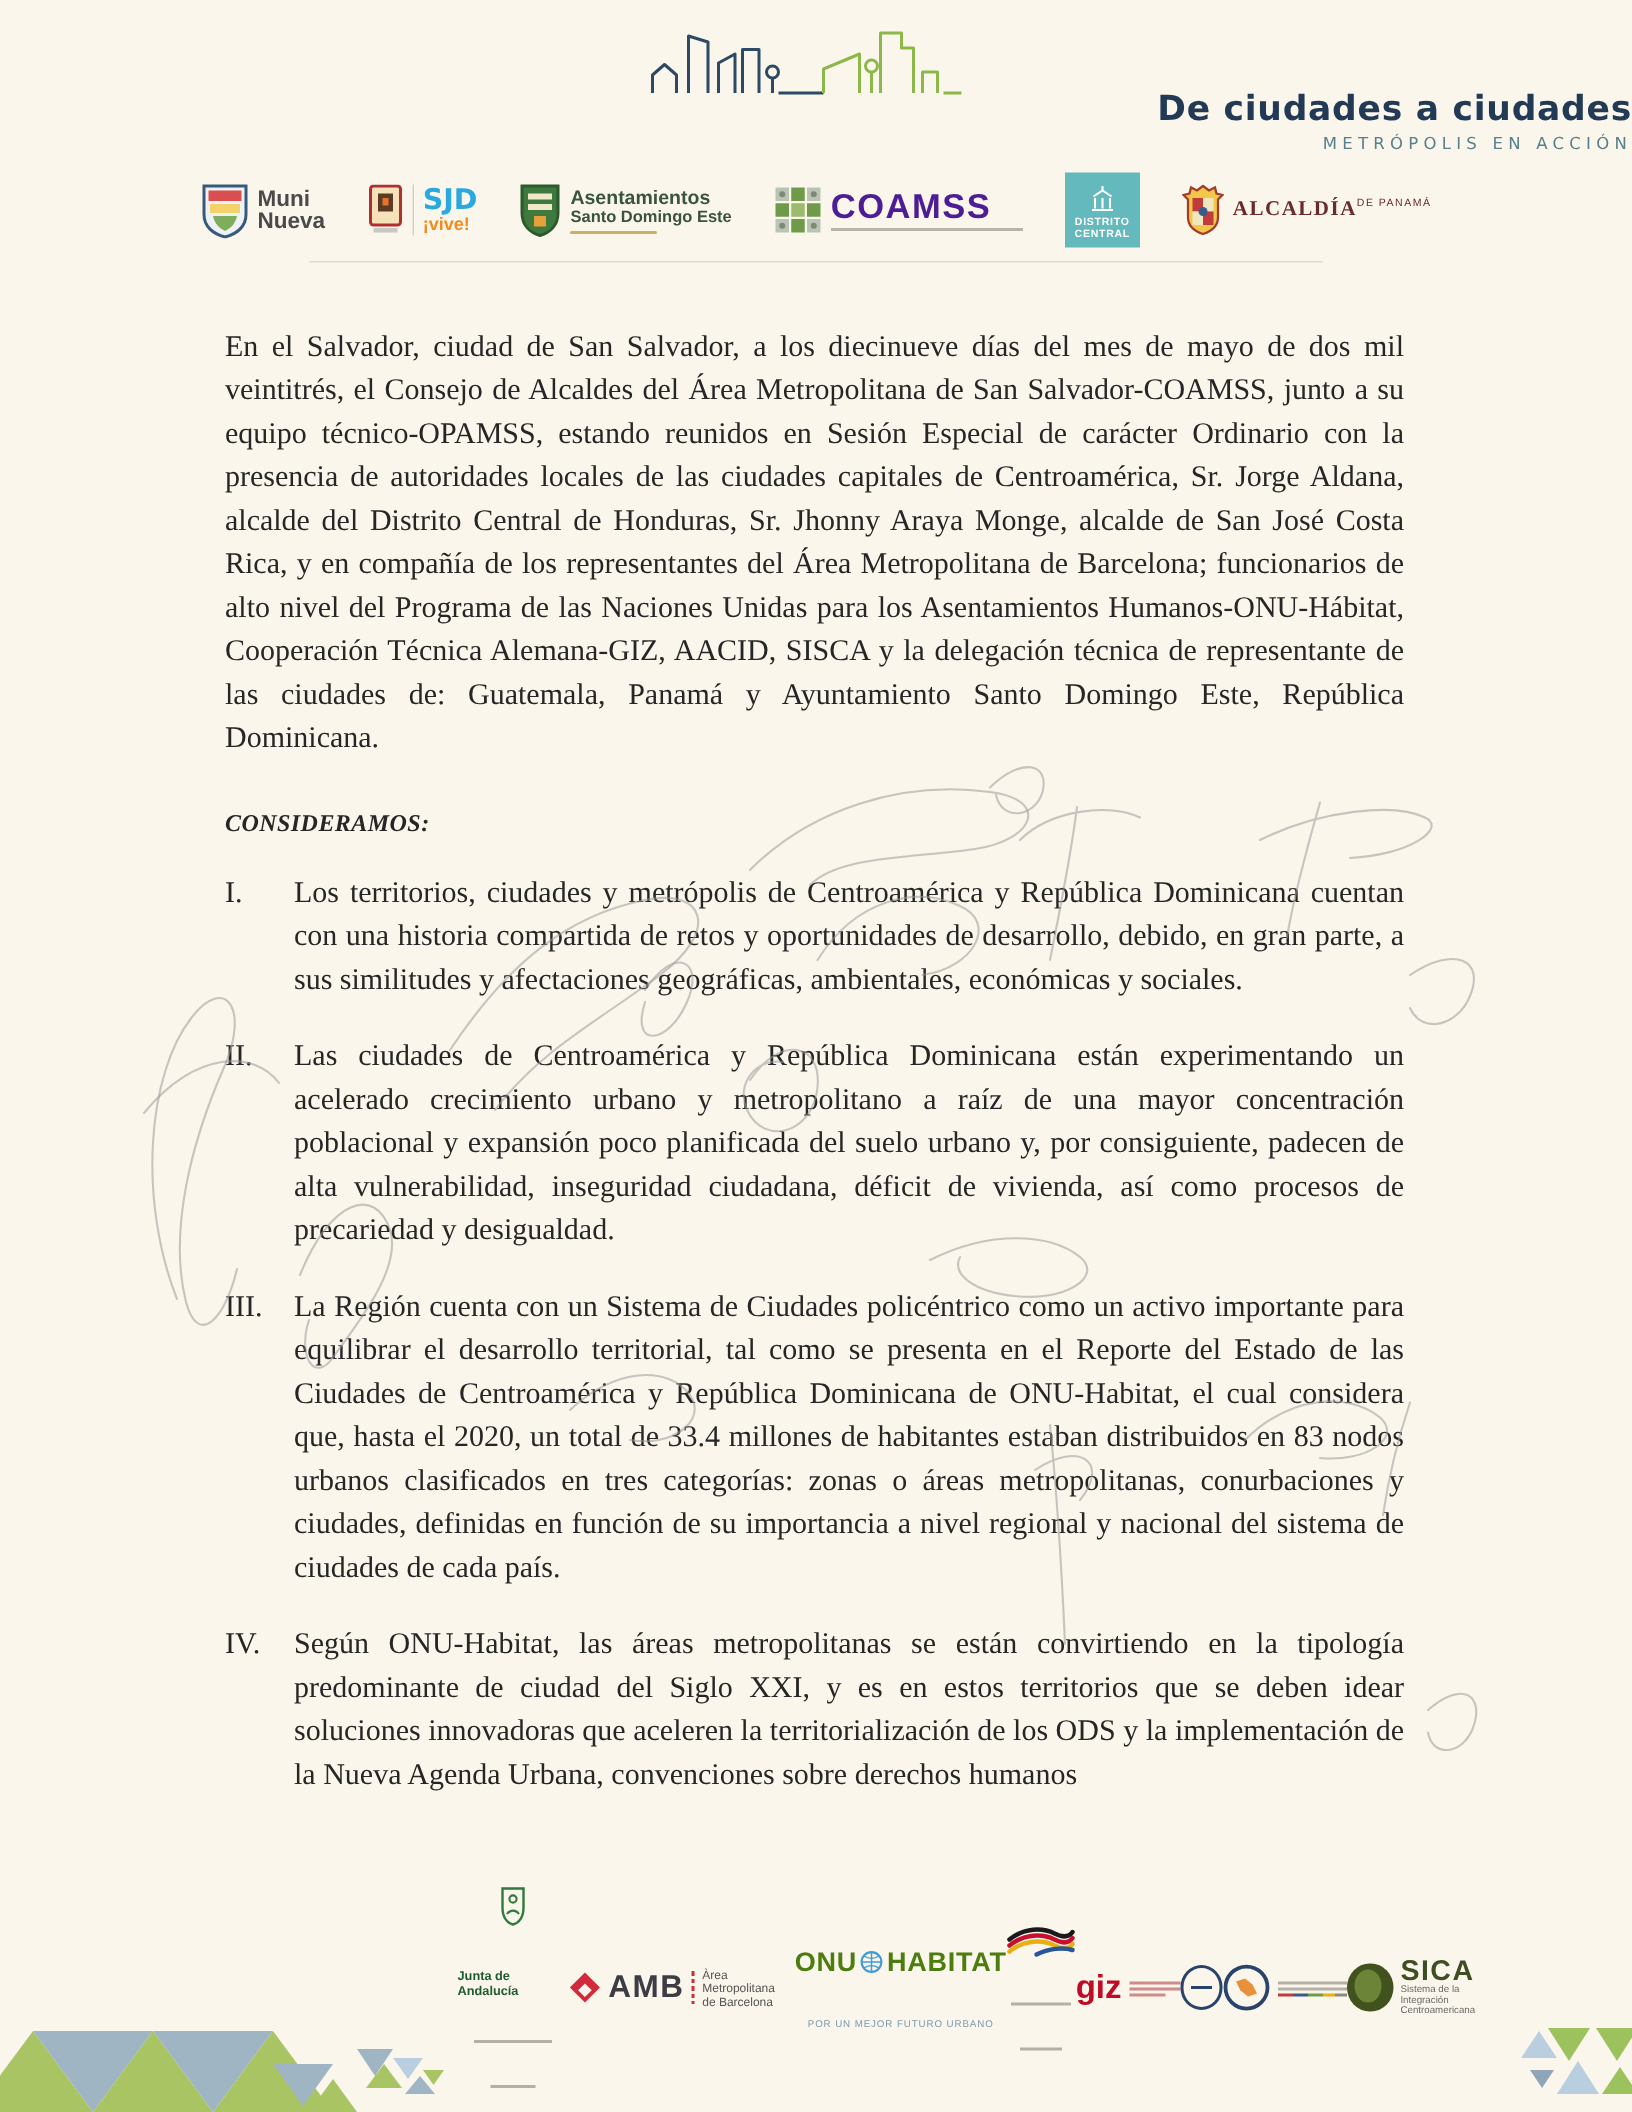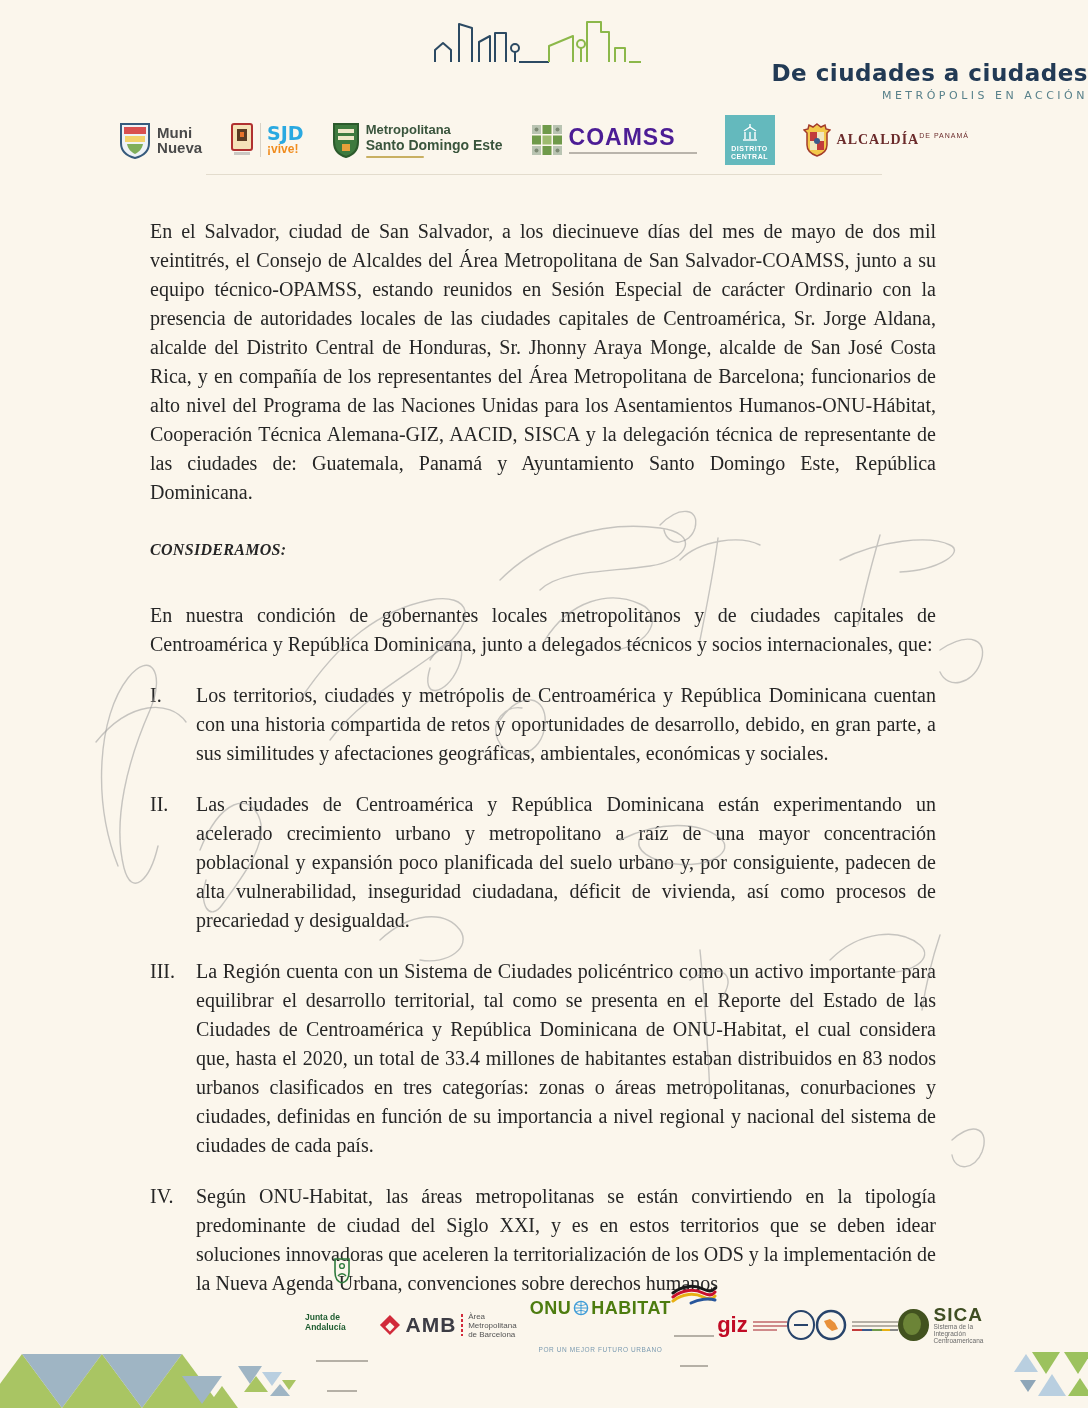--- a/index.html
+++ b/index.html
@@ -18,21 +18,21 @@
   .logos-row { margin-top:10px; display:flex; justify-content:center; align-items:center; gap:28px; height:56px; font-family:"Liberation Sans", sans-serif; }
   .hair { width:676px; height:1px; background:#e3dccd; margin:6px auto 0; }
   .lg { display:flex; align-items:center; gap:6px; }
   .muni-text { font-weight:bold; font-size:15px; line-height:15px; color:#4a4a4a; }
   .sjd-col { display:flex; flex-direction:column; align-items:flex-start; }
   .sjd-acronym { font-family:"DejaVu Sans", sans-serif; font-weight:bold; font-size:19px; line-height:18px; color:#2aa9e1; }
   .sjd-tag { font-weight:bold; font-size:12px; color:#f08c1e; }
   .vdiv { width:1px; height:34px; background:#d8d2c6; }
   .sde-col { display:flex; flex-direction:column; }
   .sde-1 { font-weight:bold; font-size:13px; color:#39543c; }
-  .sde-2 { font-weight:bold; font-size:14px; color:#39543c; }
+  .sde-2 { font-weight:bold; font-size:11px; color:#39543c; }
   .sde-script { width:58px; height:2px; background:#c9b062; border-radius:2px; margin-top:3px; }
   .coamss-col { display:flex; flex-direction:column; }
   .coamss-name { font-weight:bold; font-size:23px; line-height:22px; color:#4c1d95; letter-spacing:1px; }
   .coamss-bar { width:128px; height:2px; background:#b9b4ab; margin-top:4px; }
   .dc-box { width:50px; height:50px; background:#64b9bd; display:flex; flex-direction:column; align-items:center; justify-content:flex-end; padding-bottom:4px; }
   .dc-text { color:#fff; font-weight:bold; font-size:7px; line-height:8px; letter-spacing:.5px; text-align:center; }
   .pan-col { display:flex; flex-direction:row; }
   .pan-1 { font-family:"Liberation Serif", serif; font-weight:bold; font-size:14px; color:#6b2b2b; letter-spacing:1px; }
   .pan-2 { font-size:7px; color:#6b2b2b; letter-spacing:1px; }
   
@@ -125,21 +125,21 @@
     </div>
 
     <div class="lg">
       <svg width="28" height="36" viewBox="0 0 28 36">
         <path d="M2 2 H26 V20 C26 28 21 33 14 35 C7 33 2 28 2 20 Z" fill="#3e7a3e" stroke="#2c5a2c" stroke-width="2"></path>
         <rect x="6" y="7" width="16" height="4" fill="#f0e8c8"></rect>
         <rect x="6" y="14" width="16" height="4" fill="#f0e8c8"></rect>
         <rect x="10" y="22" width="8" height="7" fill="#e8a03a"></rect>
       </svg>
       <div class="sde-col">
-        <span class="sde-1">Metropolitana</span>
+        <span class="sde-1">Asentamientos</span>
         <span class="sde-2">Santo Domingo Este</span>
         <span class="sde-script"></span>
       </div>
     </div>
 
     <div class="lg">
       <svg width="32" height="32" viewBox="0 0 32 32">
         <rect x="1" y="1" width="9" height="9" fill="#b9c4b2"></rect>
           <rect x="11.5" y="1" width="9" height="9" fill="#6f9a4a"></rect>
           <rect x="22" y="1" width="9" height="9" fill="#b9c4b2"></rect>
@@ -193,21 +193,20 @@
   </div>
   <div class="hair"></div>
 
   <div class="content">
 
 
     <p class="para">En el Salvador, ciudad de San Salvador, a los diecinueve días del mes de mayo de dos mil veintitrés, el Consejo de Alcaldes del Área Metropolitana de San Salvador-COAMSS, junto a su equipo técnico-OPAMSS, estando reunidos en Sesión Especial de carácter Ordinario con la presencia de autoridades locales de las ciudades capitales de Centroamérica, Sr. Jorge Aldana, alcalde del Distrito Central de Honduras, Sr. Jhonny Araya Monge, alcalde de San José Costa Rica, y en compañía de los representantes del Área Metropolitana de Barcelona; funcionarios de alto nivel del Programa de las Naciones Unidas para los Asentamientos Humanos-ONU-Hábitat, Cooperación Técnica Alemana-GIZ, AACID, SISCA y la delegación técnica de representante de las ciudades de: Guatemala, Panamá y Ayuntamiento Santo Domingo Este, República Dominicana.</p>
 
     <div class="consideramos">CONSIDERAMOS:</div>
 
-    <p class="para">En nuestra condición de gobernantes locales metropolitanos y de ciudades capitales de Centroamérica y República Dominicana, junto a delegados técnicos y socios internacionales, que:</p>
 
     <div class="list">
       <div class="item">
         <span class="numeral">I.</span>
         <span>Los territorios, ciudades y metrópolis de Centroamérica y República Dominicana cuentan con una historia compartida de retos y oportunidades de desarrollo, debido, en gran parte, a sus similitudes y afectaciones geográficas, ambientales, económicas y sociales.</span>
       </div>
       <div class="item">
         <span class="numeral">II.</span>
         <span>Las ciudades de Centroamérica y República Dominicana están experimentando un acelerado crecimiento urbano y metropolitano a raíz de una mayor concentración poblacional y expansión poco planificada del suelo urbano y, por consiguiente, padecen de alta vulnerabilidad, inseguridad ciudadana, déficit de vivienda, así como procesos de precariedad y desigualdad.</span>
       </div>

